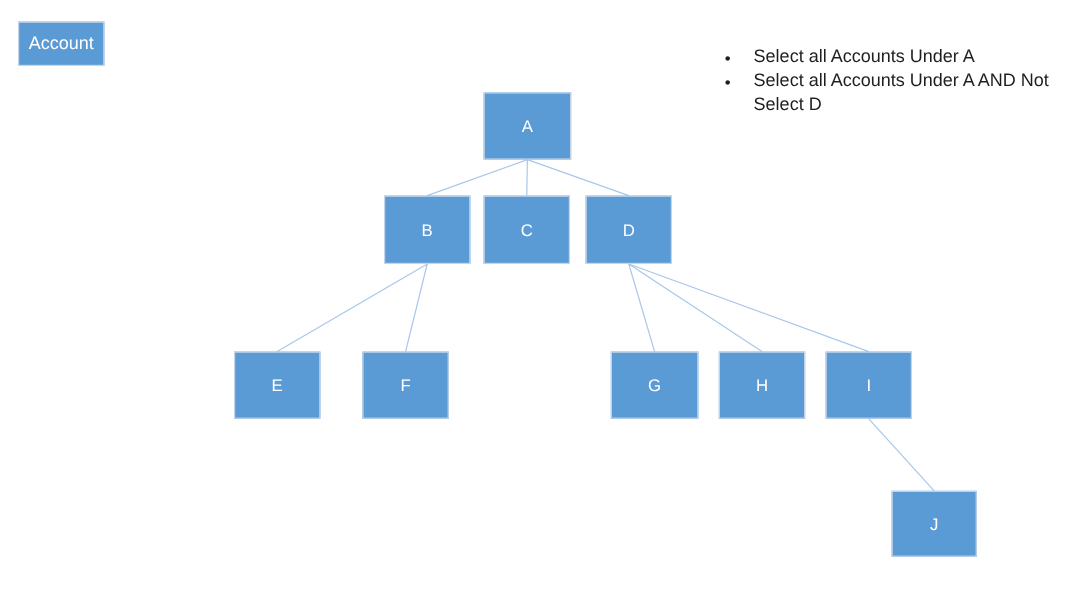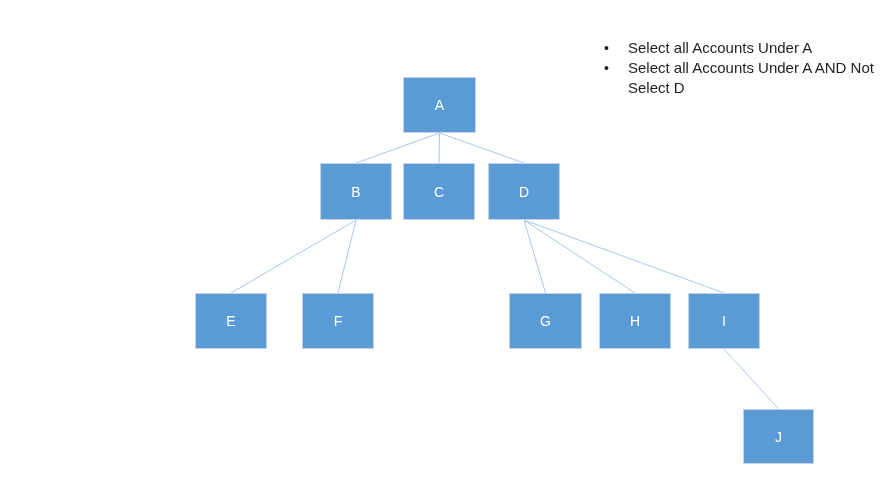--- a/index.html
+++ b/index.html
@@ -69,20 +69,21 @@
     display: flex;
     align-items: center;
     justify-content: center;
   }
 </style>
 </head>
 <body>
 
 <div class="slide">
 
+  <div class="account-chip">Account</div>
 
   <div class="notes-list">
     <div class="bullet-item">
       <span class="bullet-marker">•</span>
       <span class="bullet-text">Select all Accounts Under A</span>
     </div>
     <div class="bullet-item">
       <span class="bullet-marker">•</span>
       <span class="bullet-text">Select all Accounts Under A AND Not Select D</span>
     </div>

